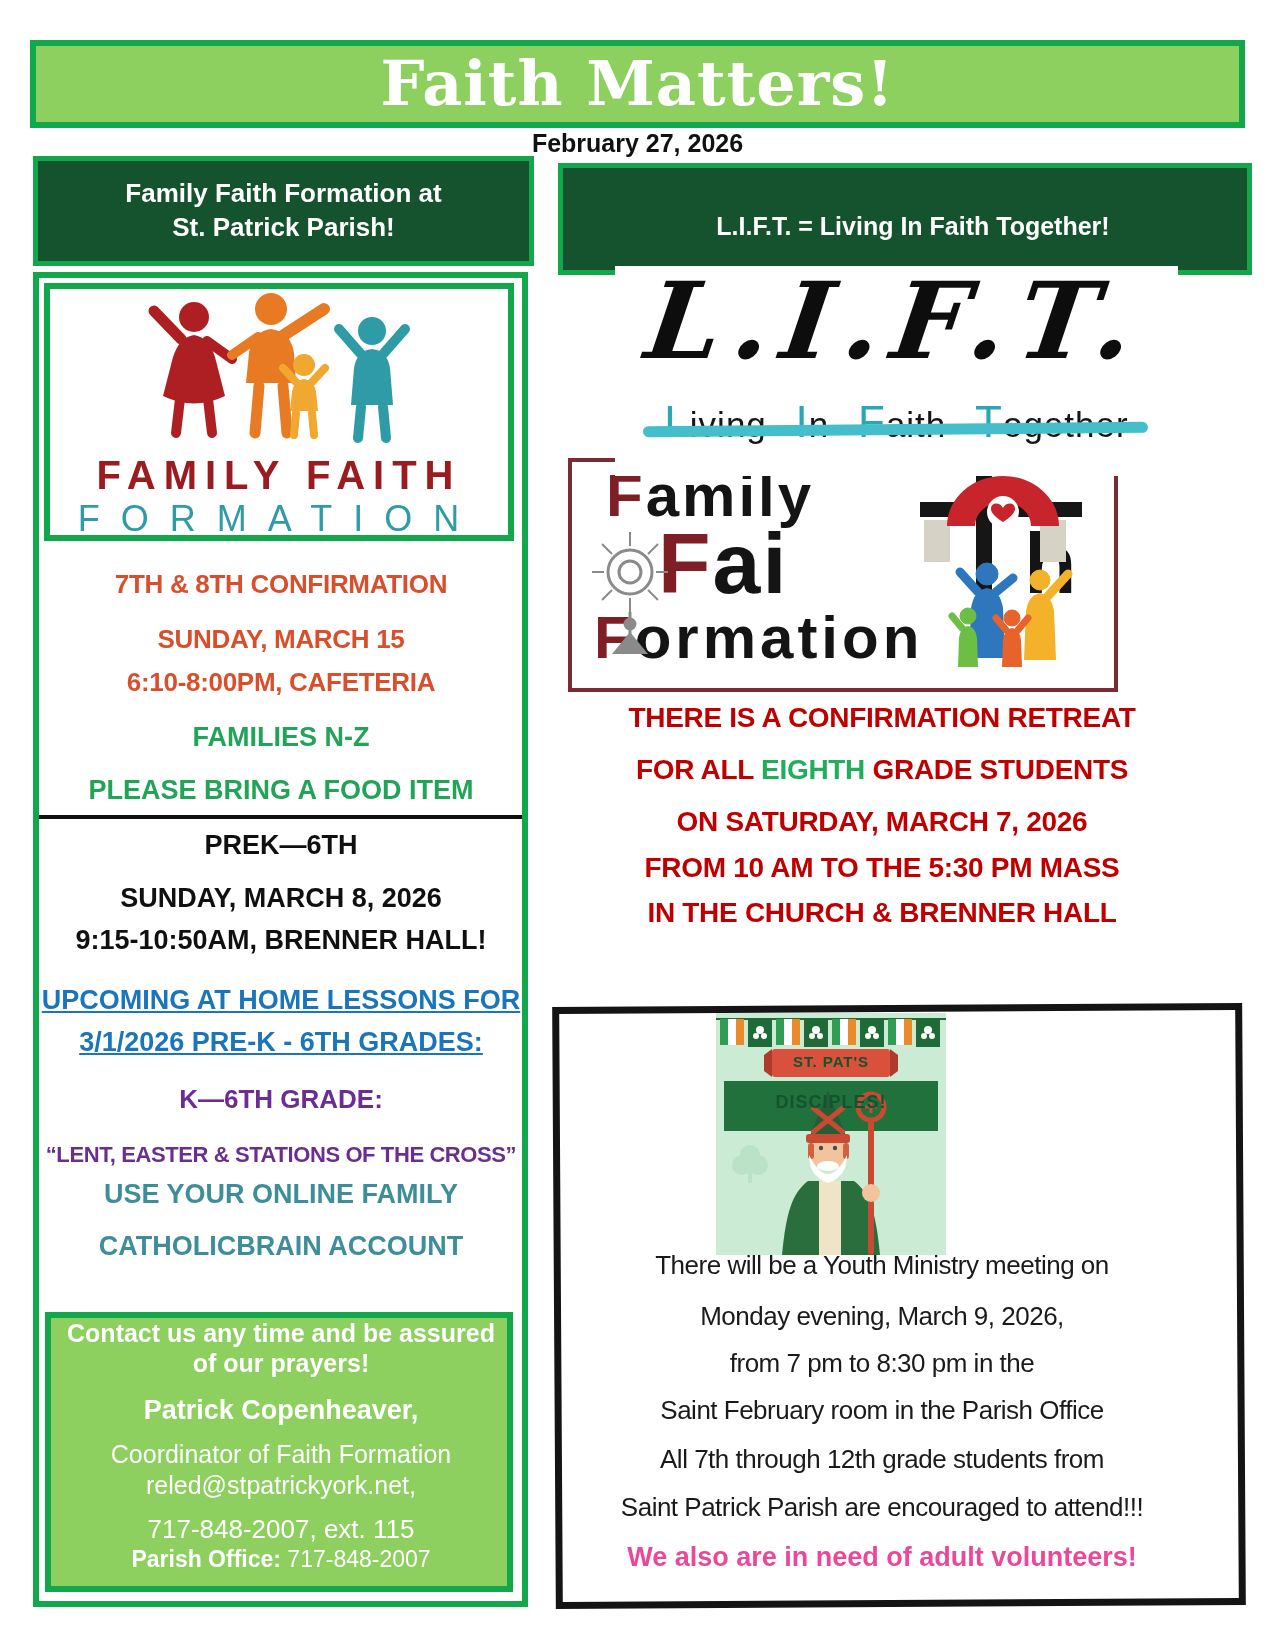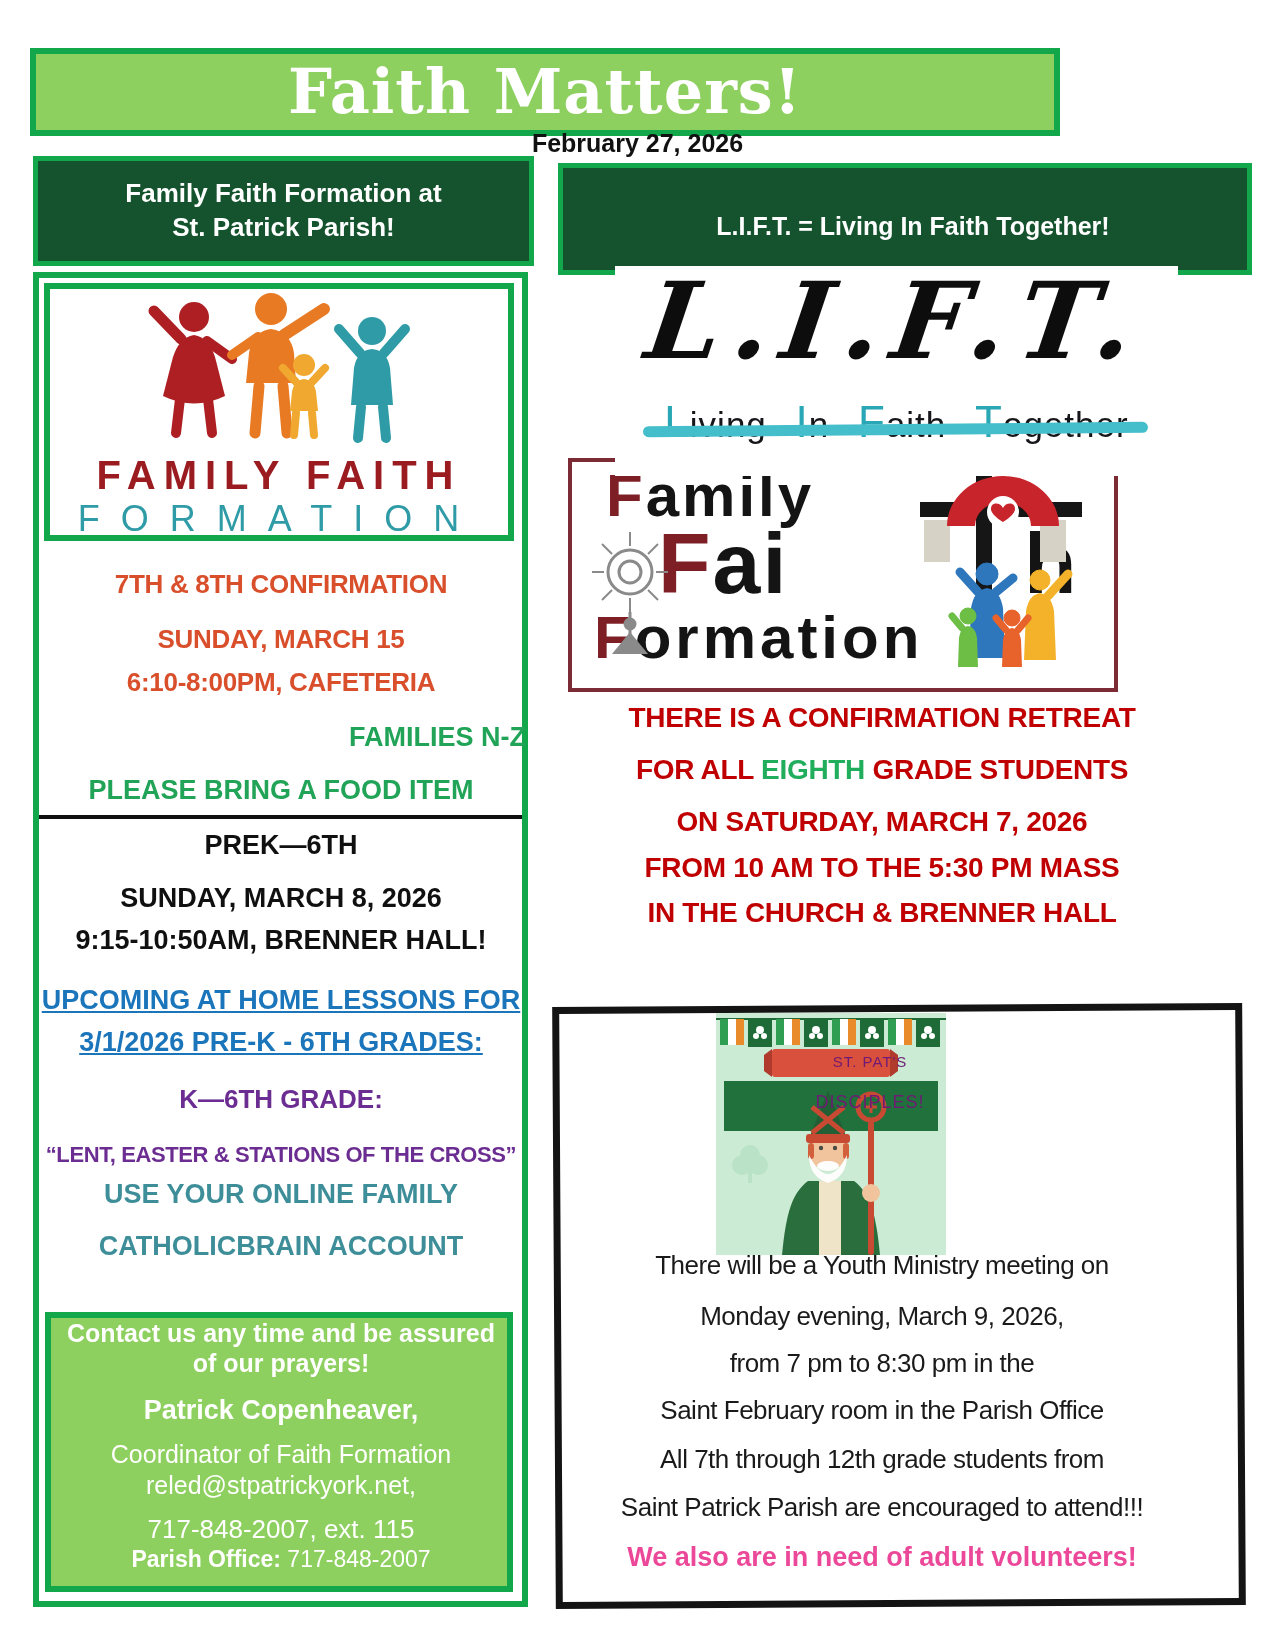--- a/index.html
+++ b/index.html
@@ -32,28 +32,28 @@
   .ffflogo-title2{color:#2E9BA6;font-size:36px;letter-spacing:21px;}
   .lift-acronym{font-family:"DejaVu Serif",serif;font-style:italic;font-weight:bold;
                 color:#0d0d0d;font-size:106px;letter-spacing:12px;transform:skewX(-8deg);}
   .lift-words{font-size:35px;color:#15151a;letter-spacing:1px;}
   .lift-words .word{display:inline-block;margin:0 9px;}
   .lift-words .ini{color:#2AA7B5;font-size:44px;}
   .fffr-text{font-weight:bold;color:#141414;line-height:1;}
   .fffr-f{color:#7E1F26;}
   .maroonbox{background:#ffffff;border:4px solid #7C2A33;}
   .blackbox{background:#ffffff;border:7px solid #141414;}
-  .banner-label{color:#701a75;font-weight:normal;margin-left:39px;}
+  .banner-label{color:#14532d;font-weight:bold;}
 </style>
 </head>
 <body>
 
 <div class="page">
 
-  <div class="abs greenbox ctr" style="left:30px;top:48px;width:1030px;height:88px;">
+  <div class="abs greenbox ctr" style="left:30px;top:40px;width:1215px;height:88px;">
     <div class="banner-title">Faith Matters!</div>
   </div>
   <div class="abs ctr date" style="left:0;top:129px;width:1275px;">February 27, 2026</div>
 
   <div class="abs greenbox-thin ctr" style="left:33px;top:156px;width:501px;height:110px;padding-top:16px;">
     <div class="whitet b" style="font-size:26px;line-height:1.3;">
       <div>Family Faith Formation at</div>
       <div>St. Patrick Parish!</div>
     </div>
   </div>
@@ -99,21 +99,21 @@
         <path d="M333 114 L336 145" stroke-width="10" stroke-linecap="round" fill="none"></path>
       </g>
     </svg>
     <div class="ctr ffflogo-title1">FAMILY FAITH</div>
     <div class="ctr ffflogo-title2">FORMATION</div>
   </div>
 
   <div class="abs lc-line orange" style="top:571px;">7TH &amp; 8TH  CONFIRMATION</div>
   <div class="abs lc-line orange" style="top:626px;">SUNDAY, MARCH 15</div>
   <div class="abs lc-line orange" style="top:669px;">6:10-8:00PM, CAFETERIA</div>
-  <div class="abs lc-line greent" style="top:723px;text-align:right;">FAMILIES N-Z</div>
+  <div class="abs lc-line greent" style="top:723px;">FAMILIES N-Z</div>
   <div class="abs lc-line greent" style="top:776px;">PLEASE BRING A FOOD ITEM</div>
 
   <div class="abs" style="left:39px;top:815px;width:483px;height:4px;background:#101010;"></div>
 
   <div class="abs lc-line blackt" style="top:831px;">PREK—6TH</div>
   <div class="abs lc-line blackt" style="top:884px;">SUNDAY, MARCH 8, 2026</div>
   <div class="abs lc-line blackt" style="top:926px;">9:15-10:50AM, BRENNER HALL!</div>
 
   <div class="abs lc-line bluet" style="top:986px;">UPCOMING AT HOME LESSONS FOR</div>
   <div class="abs lc-line bluet" style="top:1028px;">3/1/2026  PRE-K - 6TH GRADES:</div>

